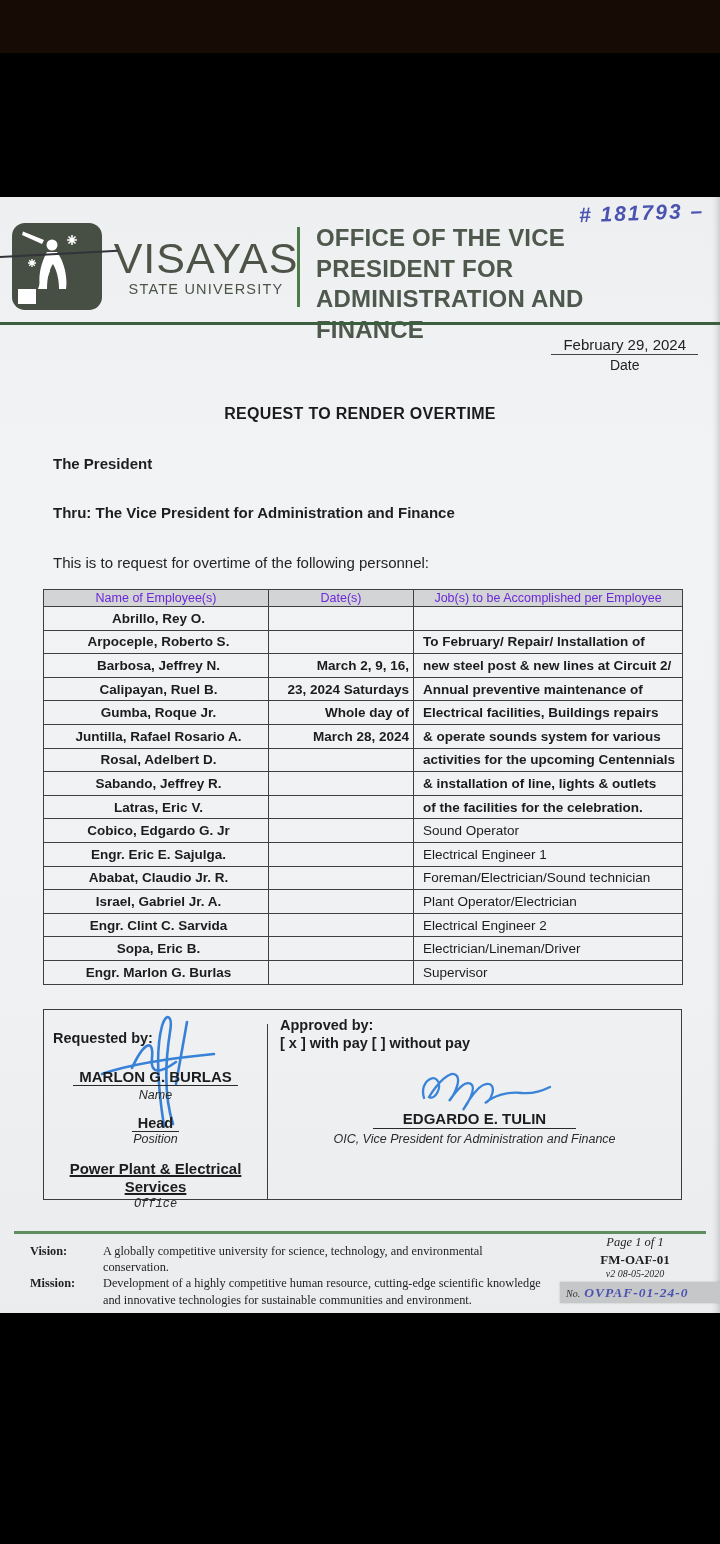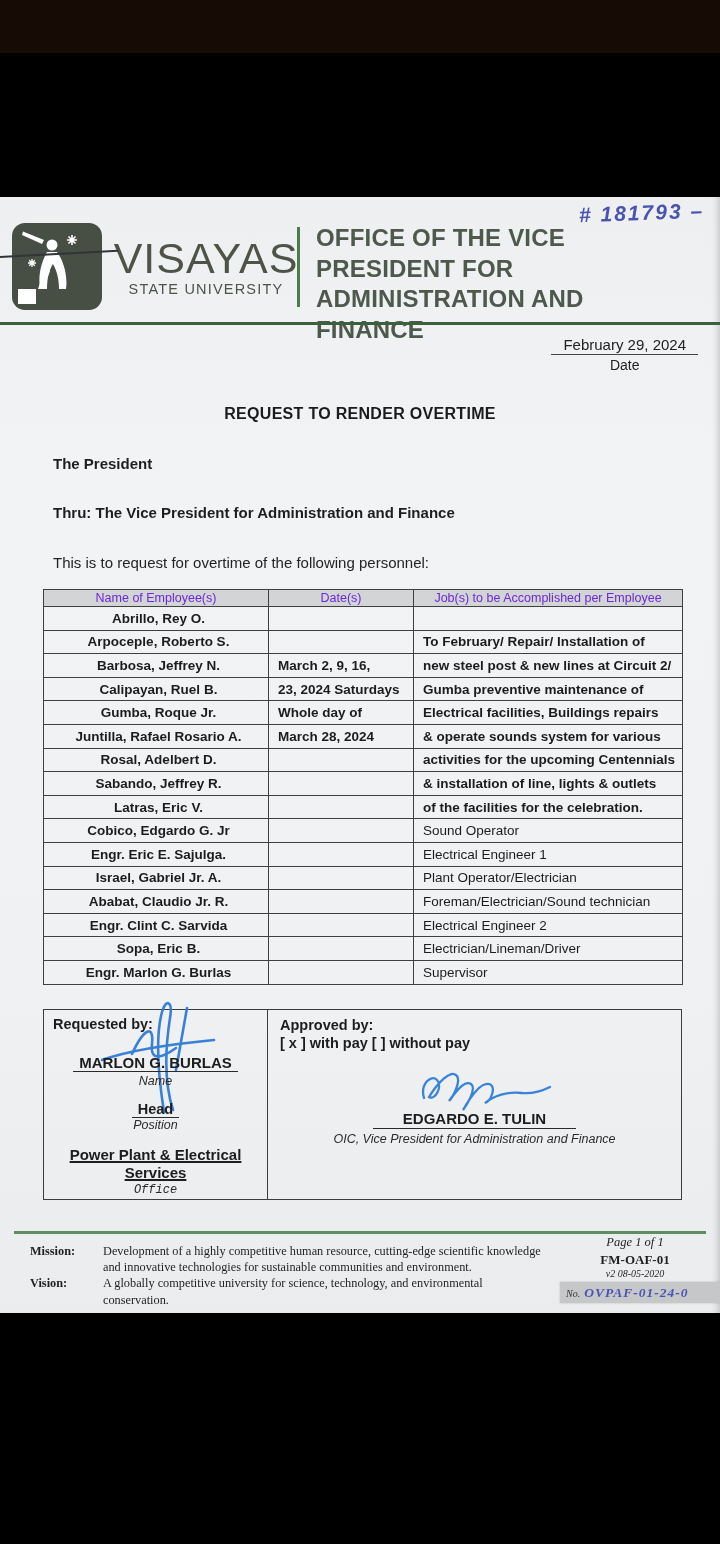--- a/index.html
+++ b/index.html
@@ -37,27 +37,27 @@
   .addressee{position:absolute;left:53px;top:258px;font-size:15px;font-weight:bold;color:#1e1e1e;}
   .thru{position:absolute;left:53px;top:307px;font-size:15px;font-weight:bold;color:#1e1e1e;}
   .intro{position:absolute;left:53px;top:357px;font-size:15px;color:#242424;}
 
   
   table.ot{position:absolute;left:43px;top:392px;width:639px;border-collapse:collapse;table-layout:fixed;}
   table.ot th,table.ot td{border:1.4px solid #3f3f3f;overflow:hidden;white-space:nowrap;}
   table.ot th{height:17px;background:#d3d4d6;font-weight:400;font-size:12.5px;color:#6d28d9;text-align:center;padding:0;}
   table.ot td{height:23.6px;font-size:13.5px;color:#1c1c1c;padding:0 4px 0 9px;}
   td.col-name{font-weight:bold;text-align:center;}
-  td.col-date{text-align:left;color:#5ba8de;font-weight:bold;padding:0 2px;}
+  td.col-date{text-align:right;color:#5ba8de;font-weight:bold;padding:0 2px;}
   td.col-job{font-weight:400;}
   td.col-job.bold{font-weight:bold;}
 
   
   .sig-box{position:absolute;left:43px;top:812px;width:639px;height:191px;border:1.6px solid #3c3c3c;display:flex;}
-  .sig-left{position:relative;width:224px;border-right:1.5px solid #3c3c3c;}
+  .sig-left{position:relative;width:224px;border-right:1.5px solid #3c3c3c;margin-top:14px;}
   .sig-right{position:relative;flex:1;}
   .sig-label{position:absolute;left:9px;top:6px;font-size:14.5px;font-weight:bold;color:#1d1d1d;}
   .c{position:absolute;left:0;width:100%;text-align:center;color:#1d1d1d;}
   .u{border-bottom:1.6px solid #2a2a2a;padding:0 6px 0 6px;}
   .it{font-style:italic;font-weight:400;font-size:12.5px;color:#2b2b2b;}
   .sig-name{top:44px;font-size:15px;font-weight:bold;}
   .sig-name-lab{top:64px;}
   .sig-pos{top:91px;font-size:14.5px;font-weight:bold;}
   .sig-pos-lab{top:108px;}
   .sig-office{top:136px;font-size:15px;font-weight:bold;line-height:1.22;
@@ -155,21 +155,21 @@
             <td class="col-job bold">To February/ Repair/ Installation of</td>
           </tr>
           <tr>
             <td class="col-name">Barbosa, Jeffrey N.</td>
             <td class="col-date">March 2, 9, 16,</td>
             <td class="col-job bold">new steel post &amp; new lines at Circuit 2/</td>
           </tr>
           <tr>
             <td class="col-name">Calipayan, Ruel B.</td>
             <td class="col-date">23, 2024 Saturdays</td>
-            <td class="col-job bold">Gumba preventive maintenance of</td>
+            <td class="col-job bold">Annual preventive maintenance of</td>
           </tr>
           <tr>
             <td class="col-name">Gumba, Roque Jr.</td>
             <td class="col-date">Whole day of</td>
             <td class="col-job bold">Electrical facilities, Buildings repairs</td>
           </tr>
           <tr>
             <td class="col-name">Juntilla, Rafael Rosario A.</td>
             <td class="col-date">March 28, 2024</td>
             <td class="col-job bold">&amp; operate sounds system for various</td>
@@ -193,28 +193,28 @@
             <td class="col-name">Cobico, Edgardo G. Jr</td>
             <td class="col-date"></td>
             <td class="col-job">Sound Operator</td>
           </tr>
           <tr>
             <td class="col-name">Engr. Eric E. Sajulga.</td>
             <td class="col-date"></td>
             <td class="col-job">Electrical Engineer 1</td>
           </tr>
           <tr>
+            <td class="col-name">Ababat, Claudio Jr. R.</td>
+            <td class="col-date"></td>
+            <td class="col-job">Foreman/Electrician/Sound technician</td>
+          </tr>
+          <tr>
             <td class="col-name">Israel, Gabriel Jr. A.</td>
             <td class="col-date"></td>
             <td class="col-job">Plant Operator/Electrician</td>
-          </tr>
-          <tr>
-            <td class="col-name">Ababat, Claudio Jr. R.</td>
-            <td class="col-date"></td>
-            <td class="col-job">Foreman/Electrician/Sound technician</td>
           </tr>
           <tr>
             <td class="col-name">Engr. Clint C. Sarvida</td>
             <td class="col-date"></td>
             <td class="col-job">Electrical Engineer 2</td>
           </tr>
           <tr>
             <td class="col-name">Sopa, Eric B.</td>
             <td class="col-date"></td>
             <td class="col-job">Electrician/Lineman/Driver</td>
@@ -254,26 +254,26 @@
           </g>
         </svg>
         <div class="c appr-name"><span class="u2">EDGARDO E. TULIN</span></div>
         <div class="c it appr-title">OIC, Vice President for Administration and Finance</div>
       </div>
     </div>
 
     <div class="footer-rule"></div>
     <div class="footer-left">
       <div class="fm-row">
+        <div class="fm-label">Vision:</div>
+        <div class="fm-text">A globally competitive university for science, technology, and environmental conservation.</div>
+      </div>
+      <div class="fm-row">
         <div class="fm-label">Mission:</div>
         <div class="fm-text">Development of a highly competitive human resource, cutting-edge scientific knowledge and innovative technologies for sustainable communities and environment.</div>
-      </div>
-      <div class="fm-row">
-        <div class="fm-label">Vision:</div>
-        <div class="fm-text">A globally competitive university for science, technology, and environmental conservation.</div>
       </div>
     </div>
     <div class="footer-right">
       <div class="page-label">Page 1 of 1</div>
       <div class="form-code">FM-OAF-01</div>
       <div class="form-version">v2 08-05-2020</div>
       <div class="stamp">
         <span class="stamp-no">No.</span>
         <span class="stamp-val ink">OVPAF-01-24-0</span>
       </div>

